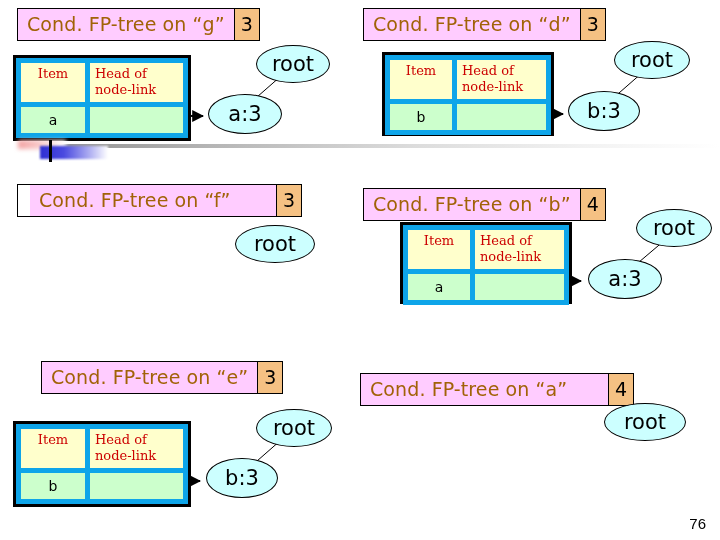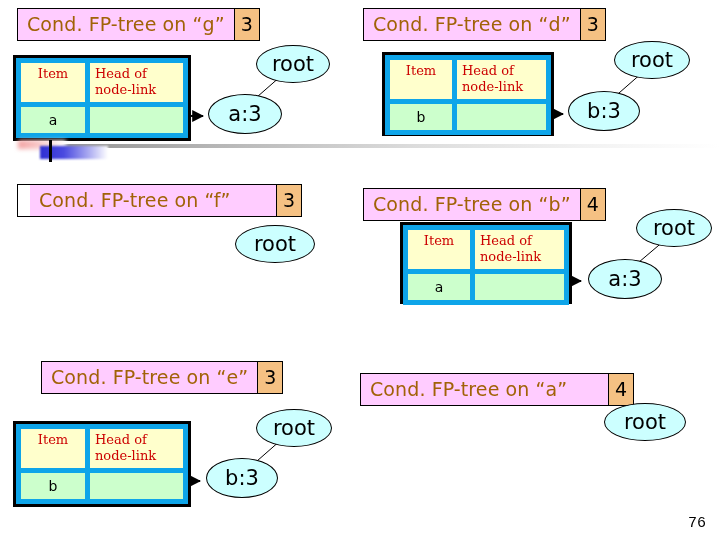--- a/index.html
+++ b/index.html
@@ -164,21 +164,21 @@
     background: #000000;
   }
 
   
   .page-num {
     position: absolute;
     right: 14px;
     bottom: 8px;
     font-size: 15px;
     color: #000000;
-    font-family: Liberation Mono, monospace;
+    font-family: Liberation Sans, sans-serif;
   }
 </style>
 </head>
 <body>
 
 <div class="slide">
 
   <svg class="overlay" viewBox="0 0 720 540" width="720" height="540">
     <defs>
       <marker id="arrow" viewBox="0 0 10 10" refX="9" refY="5" markerWidth="6" markerHeight="6" orient="auto-start-reverse">

